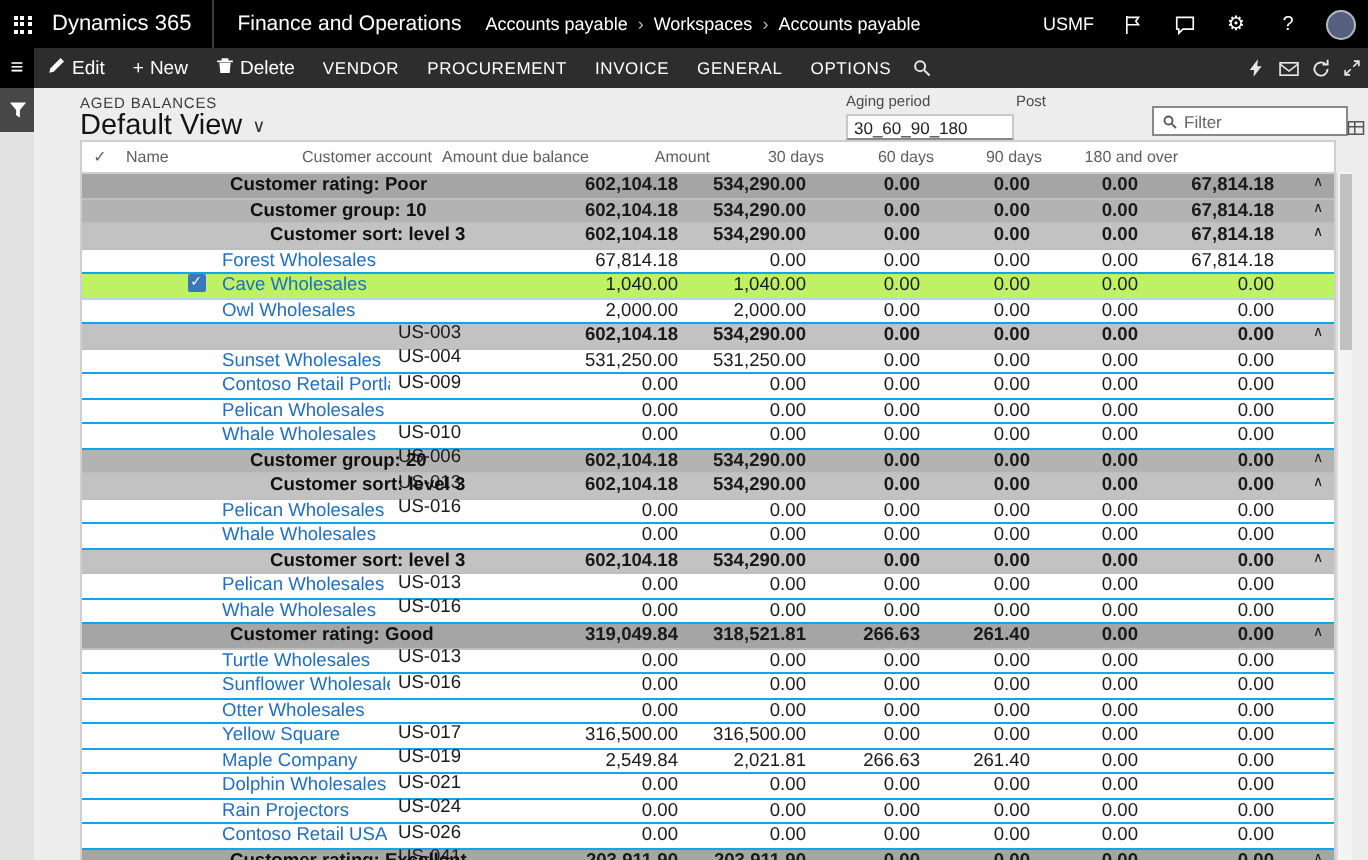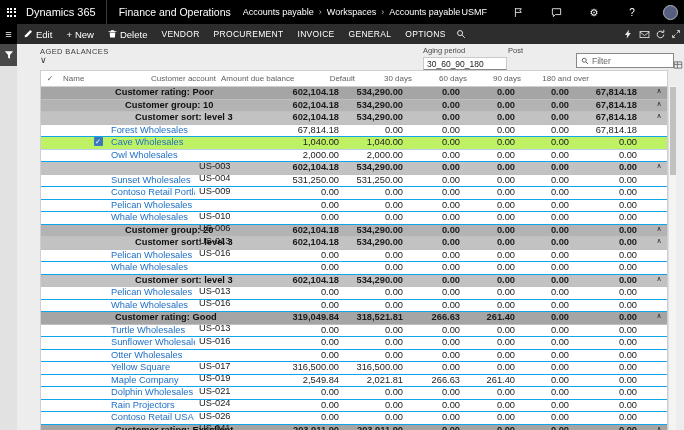--- a/index.html
+++ b/index.html
@@ -9,21 +9,21 @@
   
   .topbar { position:absolute; top:0; left:0; right:0; height:24px; background:#000; display:flex; align-items:center; color:#fff; }
   .waffle { width:22px; height:24px; display:flex; align-items:center; justify-content:center; cursor:pointer; }
   .waffle .g { display:grid; grid-template-columns:repeat(3,2px); grid-auto-rows:2px; gap:1.5px; }
   .waffle .g i { background:#fff; display:block; }
   .brand { font-size:11px; padding:0 10px 0 4px; white-space:nowrap; }
   .tb-sep { width:1px; height:24px; background:#3c3c3c; }
   .appname { font-size:10.5px; padding:0 12px; white-space:nowrap; }
   .crumbs { display:flex; align-items:center; font-size:9px; margin-left:0; gap:5px; white-space:nowrap; }
   .crumbs .sep { color:#bbb; font-size:9px; }
-  .tb-right { margin-left:auto; display:flex; align-items:center; gap:24px; padding-right:6px; }
+  .tb-right { margin-left:auto; display:flex; align-items:center; gap:12px; padding-right:6px; }
   .company { font-size:9px; }
   .tb-icon { width:14px; height:14px; display:flex; align-items:center; justify-content:center; color:#fff; font-size:10px; cursor:pointer; }
   .avatar { width:15px; height:15px; border-radius:50%; background:#556080; border:1px solid #b9b9b9; cursor:pointer; }
 
   
   .actionbar { position:absolute; top:24px; left:0; right:0; height:20px; background:#2d2d2d; display:flex; align-items:center; color:#fff; }
   .hamburger { width:17px; height:20px; background:#000; display:flex; align-items:center; justify-content:center; font-size:11px; cursor:pointer; flex:none; }
   .ab-btn { display:flex; align-items:center; gap:3px; padding:0 7px; font-size:9.5px; height:20px; cursor:pointer; white-space:nowrap; }
   .ab-menu { padding:0 7px; font-size:8.5px; letter-spacing:.3px; height:20px; display:flex; align-items:center; cursor:pointer; white-space:nowrap; }
   .ab-spacer { flex:1; }
@@ -199,20 +199,21 @@
   <div class="funnel">
     <svg width="10" height="10" viewBox="0 0 16 16">
         <path d="M1.5 2h13L9.5 8v6l-3-1.8V8L1.5 2z" fill="currentColor"></path>
       </svg>
   </div>
 </div>
 
 <div class="content">
   <div class="caption">AGED BALANCES</div>
   <div class="title">
+    <span>Default View</span>
     <span class="caret">∨</span>
   </div>
 
   <div class="field-aging">
     <div class="field-label">Aging period</div>
     <input value="30_60_90_180" style="">
   </div>
   <div class="post-label">Post</div>
 
   <div class="filterbox">
@@ -227,21 +228,21 @@
         <path d="M2 3h12v10H2zM2 7h12M7 3v10" fill="none" stroke="currentColor" stroke-width="1.2"></path>
       </svg>
   </div>
 
   <div class="grid">
     <div class="ghead">
       <div class="c w-sel">✓</div>
       <div class="c w-name">Name</div>
       <div class="c w-acct">Customer account</div>
       <div class="c w-due">Amount due balance</div>
-      <div class="c w-cur">Default</div>
+      <div class="c w-cur">Amount</div>
       <div class="c w-30">30 days</div>
       <div class="c w-60">60 days</div>
       <div class="c w-90">90 days</div>
       <div class="c w-180">180 and over</div>
       <div class="c w-fill"></div>
       <div class="c w-chev"></div>
     </div>
     <div id="grid-body">
         <div class="grow group g1">
           <div class="c glabel lv1">Customer rating: Poor</div>

